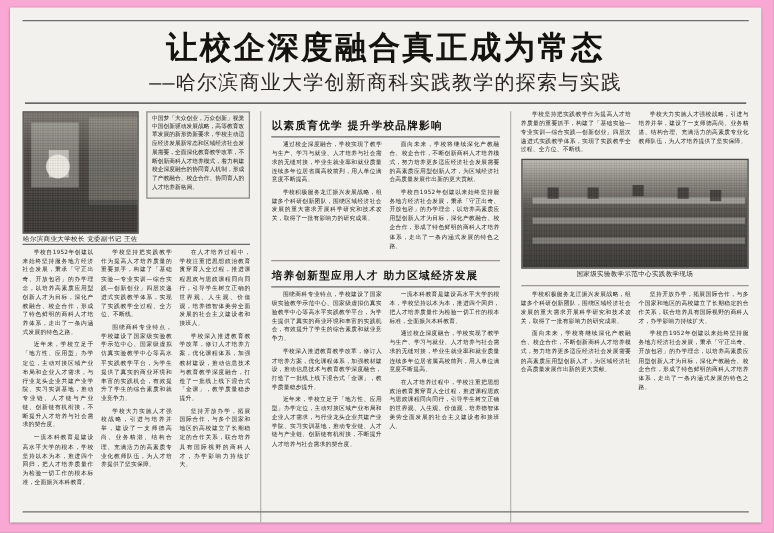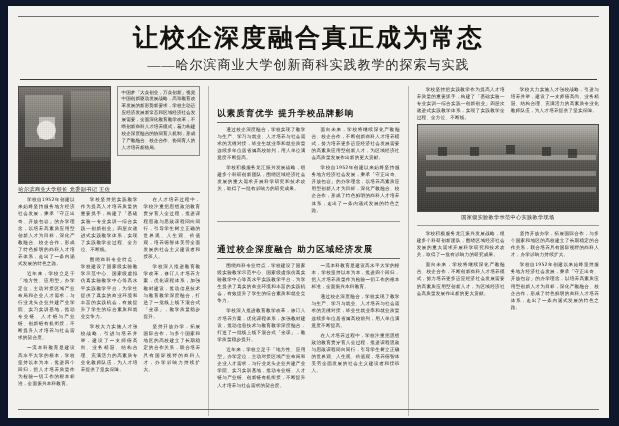--- a/index.html
+++ b/index.html
@@ -10,21 +10,21 @@
   body {
     width: 619px;
     height: 426px;
     overflow: hidden;
     font-family: "DejaVu Sans", "Liberation Sans", sans-serif;
   }
   .page {
     position: relative;
     width: 619px;
     height: 426px;
-    background: #0f172a;
+    background: #f9a8d4;
     box-sizing: border-box;
   }
   .paper {
     position: absolute;
     left: 8px;
     top: 6px;
     width: 601px;
     height: 412px;
     background: #f2f1ed;
     box-shadow: 0 0 2px rgba(0,0,0,0.35);
@@ -47,22 +47,22 @@
   .headline {
     font-family: "DejaVu Serif", "Liberation Serif", serif;
     font-weight: bold;
     font-size: 25px;
     letter-spacing: 2px;
     color: #15130f;
     line-height: 1.1;
     margin: 6px 0 4px 0;
   }
   .subhead {
-    font-family: Liberation Serif, serif;
-    font-size: 13px;
+    font-family: Liberation Mono, monospace;
+    font-size: 16px;
     color: #2a2723;
     letter-spacing: 1px;
     margin-bottom: 5px;
   }
   .rule-under-head {
     border-top: 1px solid #3a3a3a;
     margin: 4px 2px 0 2px;
   }
   
   .columns {
@@ -130,21 +130,21 @@
     margin-top: 2px;
     line-height: 1.3;
   }
 
   .sec-title {
     font-family: "DejaVu Serif", "Liberation Serif", serif;
     font-weight: bold;
     font-size: 8.5px;
     color: #1a1815;
     letter-spacing: 1px;
-    margin: 22px 0 2px 0;
+    margin: 6px 0 2px 0;
   }
   .sec-rule {
     border-top: 1px solid #6a6a6a;
     margin-bottom: 3px;
   }
 
   
   .textblock {
     font-size: 4.6px;
     line-height: 1.55;
@@ -268,21 +268,21 @@
           <div class="c">
             <div class="textblock">
               <p>面向未来，学校将继续深化产教融合、校企合作，不断创新商科人才培养模式，努力培养更多适应经济社会发展需要的高素质应用型创新人才，为区域经济社会高质量发展作出新的更大贡献。</p>
               <p>学校自1952年创建以来始终坚持服务地方经济社会发展，秉承「守正出奇、开放包容」的办学理念，以培养高素质应用型创新人才为目标，深化产教融合、校企合作，形成了特色鲜明的商科人才培养体系，走出了一条内涵式发展的特色之路。</p>
             </div>
           </div>
         </div>
 
         <div class="midline"></div>
 
-        <div class="sec-title">通过校企深度融合 助力区域经济发展</div>
+        <div class="sec-title">培养创新型应用人才 助力区域经济发展</div>
         <div class="sec-rule"></div>
 
         <div class="col-inner-cols">
           <div class="c">
             <div class="textblock">
               <p>围绕商科专业特点，学校建设了国家级实验教学示范中心、国家级虚拟仿真实验教学中心等高水平实践教学平台，为学生提供了真实的商业环境和丰富的实践机会，有效提升了学生的综合素质和就业竞争力。</p>
               <p>学校深入推进教育教学改革，修订人才培养方案，优化课程体系，加强教材建设，推动信息技术与教育教学深度融合，打造了一批线上线下混合式「金课」，教学质量稳步提升。</p>
               <p>近年来，学校立足于「地方性、应用型」办学定位，主动对接区域产业布局和企业人才需求，与行业龙头企业共建产业学院、实习实训基地，推动专业链、人才链与产业链、创新链有机衔接，不断提升人才培养与社会需求的契合度。</p>
             </div>
           </div>

